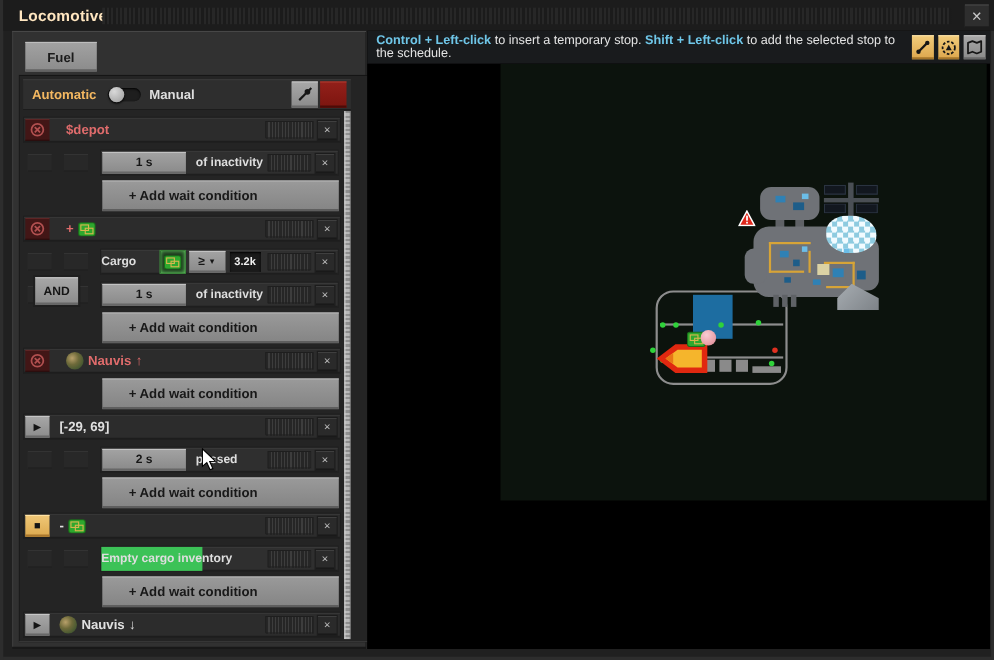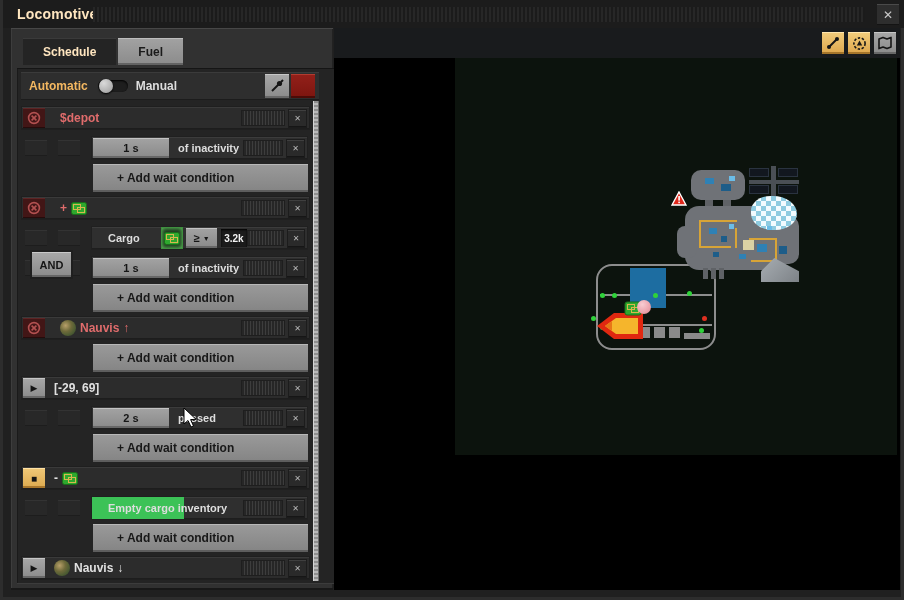--- a/index.html
+++ b/index.html
@@ -69,21 +69,21 @@
   .cond-line.mt8 { margin-top:8px; }
   .slot { width:22px; height:16px; background:#282828; box-shadow:inset 0 1px 0 #333, inset 0 -1px 0 #1d1d1d; margin-left:3px; }
   .slot + .slot { margin-left:11px; }
   .cond-box { margin-left:12px; width:215px; height:22px; background:#2f2f2f; position:relative; overflow:hidden;
     box-shadow:inset 0 1px 0 #3c3c3c, inset 0 -1px 0 #1e1e1e, 0 0 0 1px #202020; display:flex; align-items:center; }
   .cond-fill { position:absolute; left:0; top:0; bottom:0; background:#3cc257; }
   .time-btn { width:76px; height:20px; margin-left:1px; background:linear-gradient(#a3a3a3,#898989);
     box-shadow:inset 0 1px 0 #c2c2c2, inset 0 -2px 0 #676767; color:#161616; font-size:11px; font-weight:700;
     display:flex; align-items:center; justify-content:center; cursor:pointer; z-index:1; }
   .cond-label { margin-left:9px; font-size:11px; font-weight:700; color:#dedede; z-index:1; }
-  .cond-label.pl8 { margin-left:16px; }
+  .cond-label.pl8 { margin-left:0; }
   .item-btn { width:22px; height:20px; margin-left:22px; background:#1f3a1f; box-shadow:0 0 0 1px #3f8f3f, inset 0 0 4px #63d063;
     display:flex; align-items:center; justify-content:center; cursor:pointer; z-index:1; }
   .cmp-btn { width:33px; height:20px; margin-left:4px; background:linear-gradient(#a3a3a3,#898989);
     box-shadow:inset 0 1px 0 #c2c2c2, inset 0 -2px 0 #676767; color:#161616; font-size:11px; font-weight:700;
     display:flex; align-items:center; justify-content:center; gap:3px; cursor:pointer; z-index:1; }
   .cmp-btn .dd { font-size:7px; }
   .val-box { width:28px; height:18px; margin-left:4px; background:#1b1b1b; box-shadow:inset 0 1px 2px #000;
     color:#f2f2f2; font-size:10px; font-weight:700; display:flex; align-items:center; justify-content:center; cursor:text; z-index:1; }
   .cond-box .drag-stripes { width:40px; z-index:1; }
   .cond-box .x-btn { z-index:1; }
@@ -139,21 +139,20 @@
 <div class="window">
 
   <div class="titlebar">
     <div class="title">Locomotive</div>
     <div class="title-drag"></div>
     <div class="close-btn">✕</div>
   </div>
 
   <div class="left-panel">
     <div class="tabs">
-      <div class="tab active">Schedule</div>
       <div class="tab inactive">Fuel</div>
     </div>
 
     <div class="inner-frame">
 
       <div class="mode-row">
         <span class="mode-auto">Automatic</span>
         <div class="toggle">
             <div class="knob"></div>
           </div>
@@ -331,20 +330,23 @@
           <div class="drag-stripes"></div>
           <div class="x-btn">✕</div>
         </div>
 
       </div>
     </div>
   </div>
 
   <div class="right-panel">
     <div class="hint-bar">
+      <span class="hint-text">
+        <span class="key">Control + Left-click</span><span> to insert a temporary stop. </span><span class="key">Shift + Left-click</span><span> to add the selected stop to the schedule.</span>
+      </span>
       <div class="hint-spacer"></div>
       <div class="tool-btn gold">
         <svg width="14" height="14" viewBox="0 0 14 14">
           <line x1="3" y1="11" x2="11" y2="3" stroke="#161616" stroke-width="2"></line>
           <circle cx="3" cy="11" r="2" fill="#161616"></circle>
             <circle cx="11" cy="3" r="2" fill="#161616"></circle>
         </svg>
       </div>
       <div class="tool-btn gold">
         <svg width="15" height="15" viewBox="0 0 15 15">

